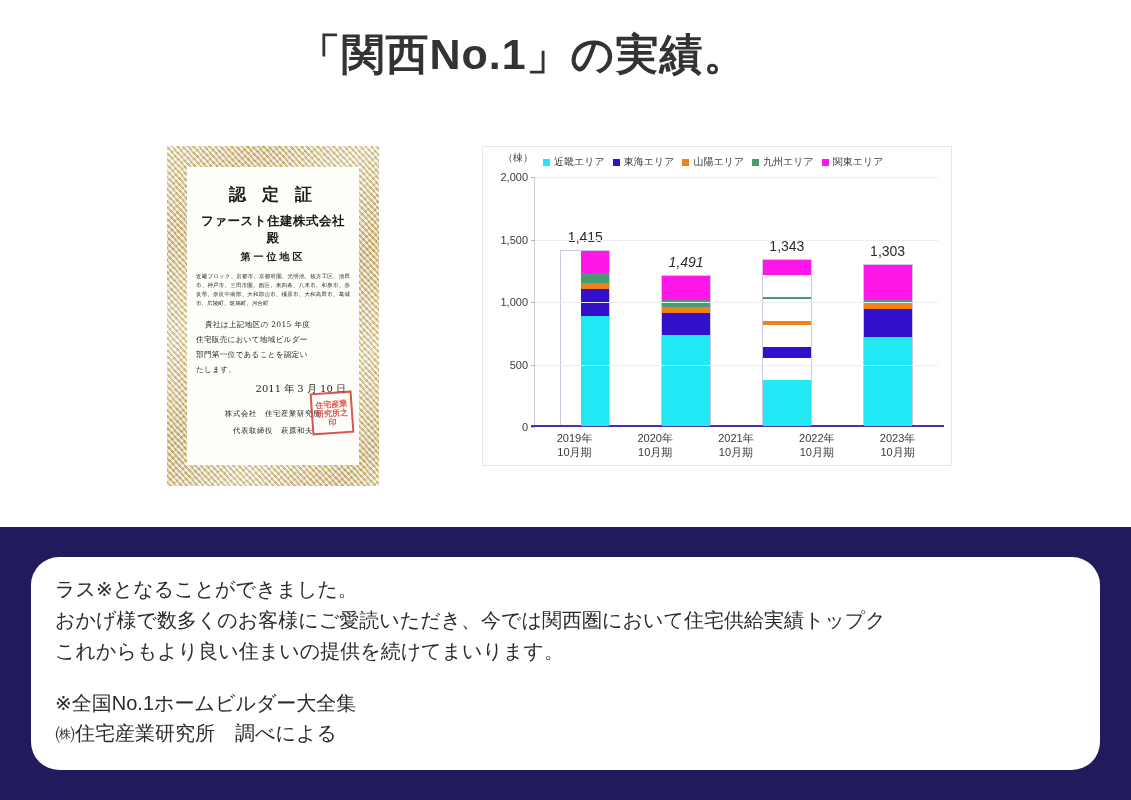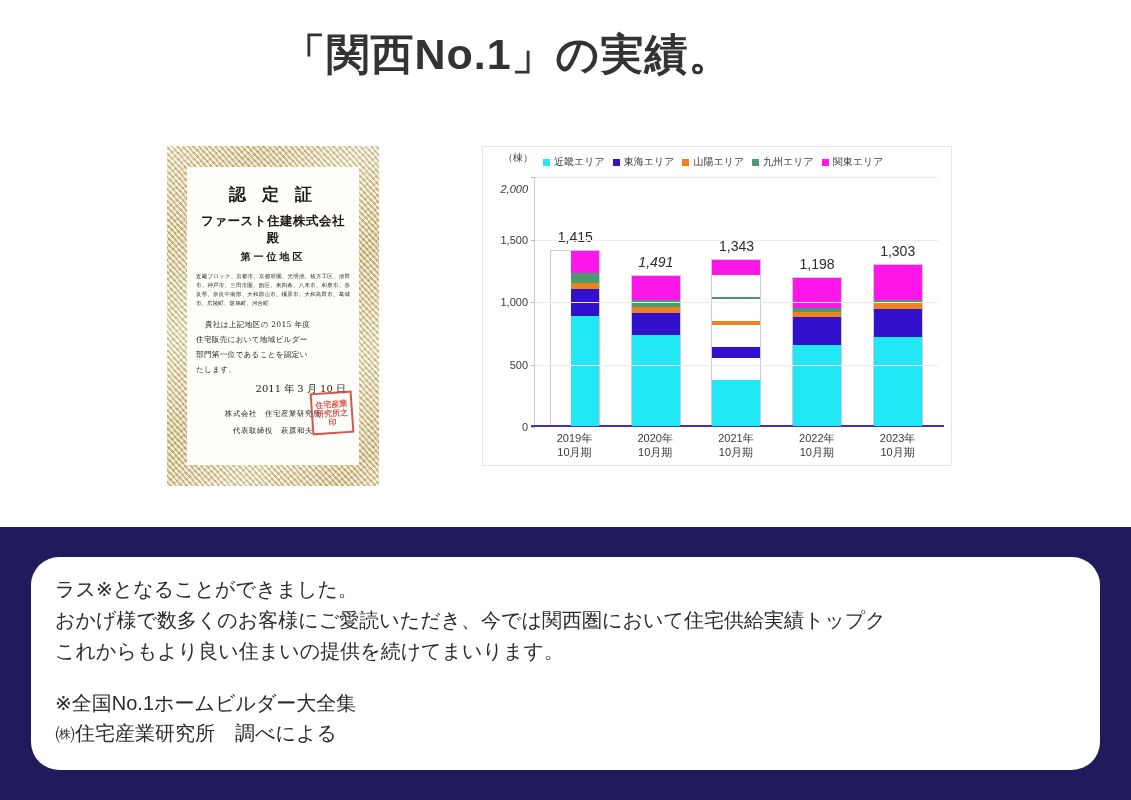--- a/index.html
+++ b/index.html
@@ -5,21 +5,21 @@
   html,body{margin:0;padding:0;}
   body{
     width:1131px;height:800px;position:relative;overflow:hidden;
     background:#ffffff;
     font-family:"Liberation Sans","DejaVu Sans",sans-serif;
     color:#2b2b2b;
   }
 
   
   .page-title{
-    position:absolute;left:0;top:26px;width:1015px;
+    position:absolute;left:15px;top:26px;width:1015px;
     text-align:center;
     font-size:43px;font-weight:bold;letter-spacing:1px;
     color:#333333;
     white-space:nowrap;
   }
 
   
   .cert-wrap{
     position:absolute;left:167px;top:146px;width:212px;height:340px;
   }
@@ -222,30 +222,20 @@
           </div>
         </div>
         <div class="bar-col">
           <div class="bar" style="height: 167.875px; gap: 22px;">
             <div class="seg" style="background: rgb(34, 232, 245); height: 58.4512%;"></div>
             <div class="seg" style="background: rgb(51, 17, 204); height: 15.2643%;"></div>
             <div class="seg" style="background: rgb(240, 130, 30); height: 4.09531%;"></div>
             <div class="seg" style="background: rgb(74, 154, 112); height: 3.35071%;"></div>
             <div class="seg" style="background: rgb(255, 22, 232); height: 18.8384%;"></div>
             <div class="bar-total">1,343</div>
-          </div>
-        </div>
-        <div class="bar-col">
-          <div class="bar" style="height: 149.75px;">
-            <div class="seg" style="background: rgb(34, 232, 245); height: 54.6745%;"></div>
-            <div class="seg" style="background: rgb(51, 17, 204); height: 18.7813%;"></div>
-            <div class="seg" style="background: rgb(240, 130, 30); height: 3.75626%;"></div>
-            <div class="seg" style="background: rgb(74, 154, 112); height: 2.50417%;"></div>
-            <div class="seg" style="background: rgb(255, 22, 232); height: 20.2838%;"></div>
-            <div class="bar-total">1,198</div>
           </div>
         </div>
         <div class="bar-col">
           <div class="bar" style="height: 162.875px;">
             <div class="seg" style="background: rgb(34, 232, 245); height: 55.2571%;"></div>
             <div class="seg" style="background: rgb(51, 17, 204); height: 17.2678%;"></div>
             <div class="seg" style="background: rgb(240, 130, 30); height: 3.8373%;"></div>
             <div class="seg" style="background: rgb(74, 154, 112); height: 1.91865%;"></div>
             <div class="seg" style="background: rgb(255, 22, 232); height: 21.7191%;"></div>
             <div class="bar-total">1,303</div>
@@ -258,21 +248,21 @@
       <div class="tickmark" style="top: 187.5px;"></div>
       <div class="ytick" style="top: 187.5px;">500</div>
       <div class="gridline" style="top: 125px;"></div>
       <div class="tickmark" style="top: 125px;"></div>
       <div class="ytick" style="top: 125px;">1,000</div>
       <div class="gridline" style="top: 62.5px;"></div>
       <div class="tickmark" style="top: 62.5px;"></div>
       <div class="ytick" style="top: 62.5px;">1,500</div>
       <div class="gridline" style="top: 0px;"></div>
       <div class="tickmark" style="top: 0px;"></div>
-      <div class="ytick" style="top: 12px; font-style: italic;">2,000</div>
+      <div class="ytick" style="top: 0px;">2,000</div>
     </div>
   <div class="xlabels" id="chart-xlabels">
       <div class="xlab">
         <div>2019年</div>
         <div>10月期</div>
       </div>
       <div class="xlab">
         <div>2020年</div>
         <div>10月期</div>
       </div>

